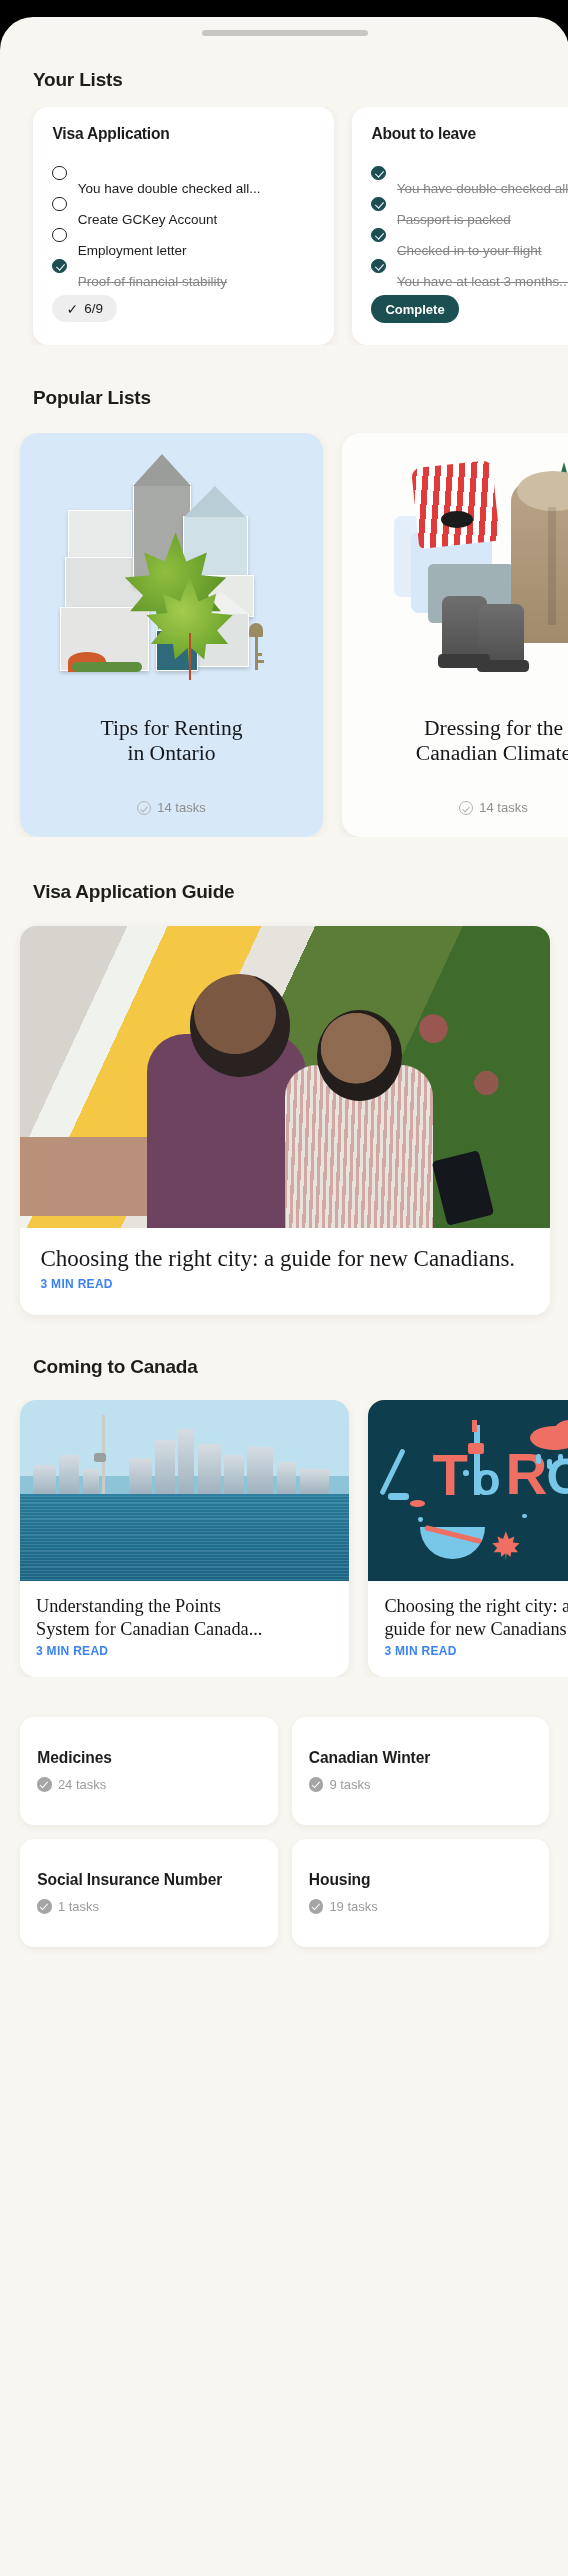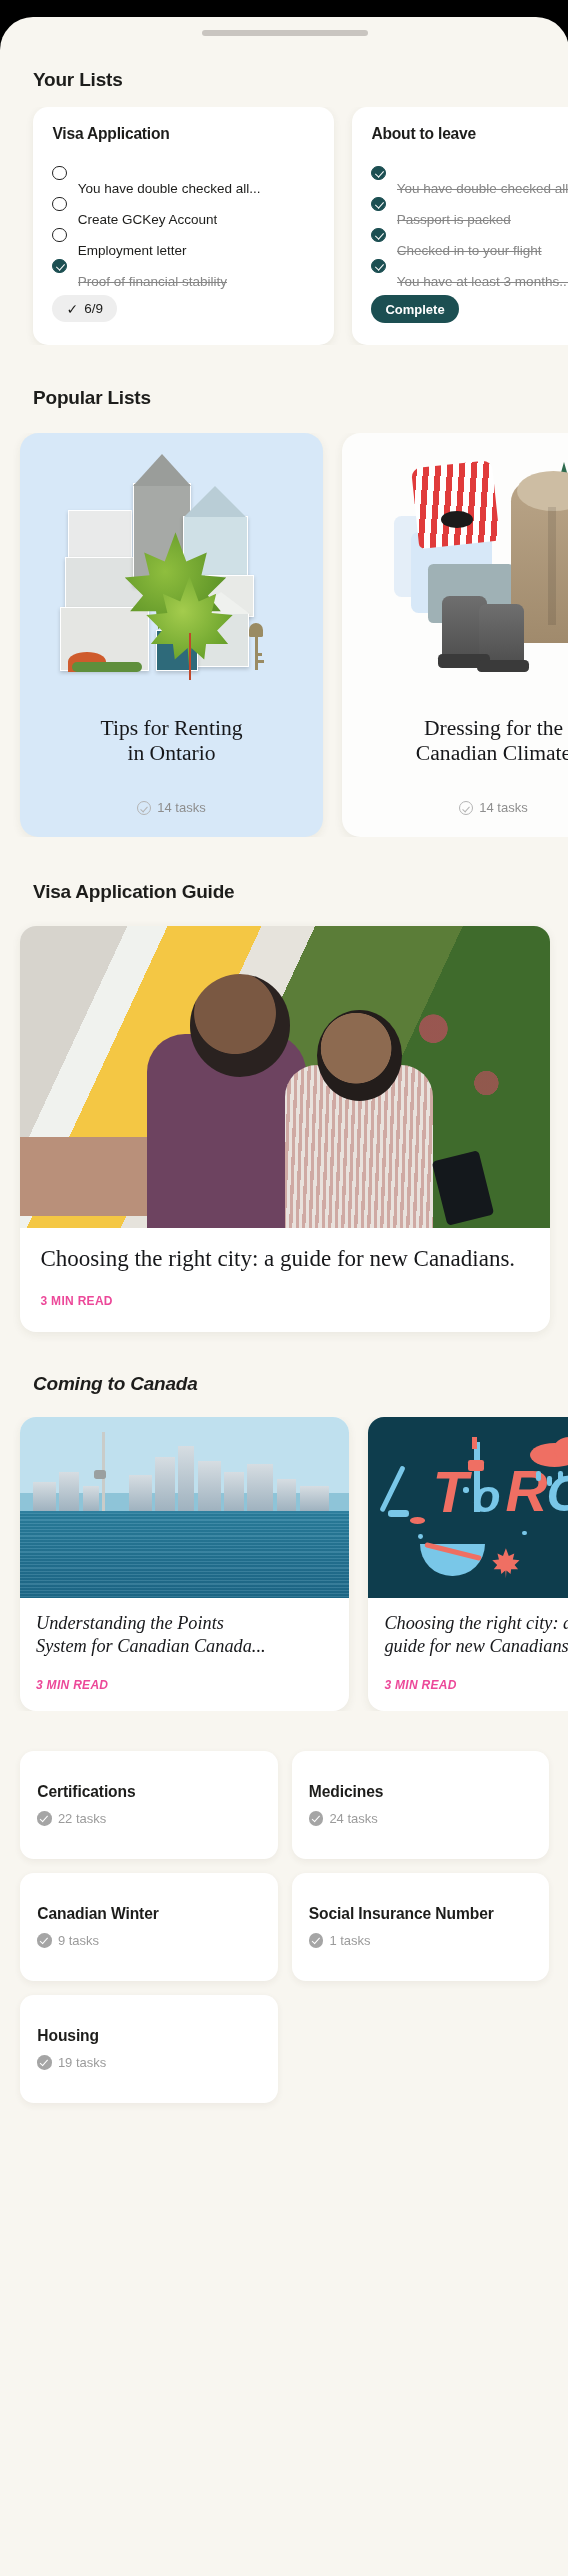--- a/index.html
+++ b/index.html
@@ -193,29 +193,29 @@
   }
   .article-big .hero { height: 302px; position: relative; overflow: hidden; }
   .article-big .a-body { padding: 17.3px 20.5px 24px 20.5px; }
   .article-title-serif {
     font-family: "Liberation Serif", serif;
     font-size: 23px;
     line-height: 1.24;
     color: #16171a;
   }
   .read-time {
-    margin-top: 20px;
+    margin-top: 3px;
     font-size: 12px;
     font-weight: 600;
     letter-spacing: 0.3px;
-    color: #ec4899;
-  }
-
-  
-  .coming-wrap { margin-top: 41px; font-style: italic; }
+    color: #3b82f6;
+  }
+
+  
+  .coming-wrap { margin-top: 41px; }
   .coming-scroll {
     display: flex;
     gap: 19.4px;
     padding-left: 20px;
     margin-top: 22.7px;
     overflow: hidden;
   }
   .art-card {
     flex: 0 0 auto;
     width: 329px;
@@ -654,27 +654,20 @@
       </div>
 
     </div>
   </div>
 
   <div class="planning-wrap">
 
     <div class="plan-grid">
 
 
-      <div class="plan-card">
-        <div class="plan-name">Certifications</div>
-        <div class="plan-tasks">
-          <span class="plan-check"></span>
-          <span>22 tasks</span>
-        </div>
-      </div>
 
       <div class="plan-card">
         <div class="plan-name">Medicines</div>
         <div class="plan-tasks">
           <span class="plan-check"></span>
           <span>24 tasks</span>
         </div>
       </div>
 
       <div class="plan-card">

